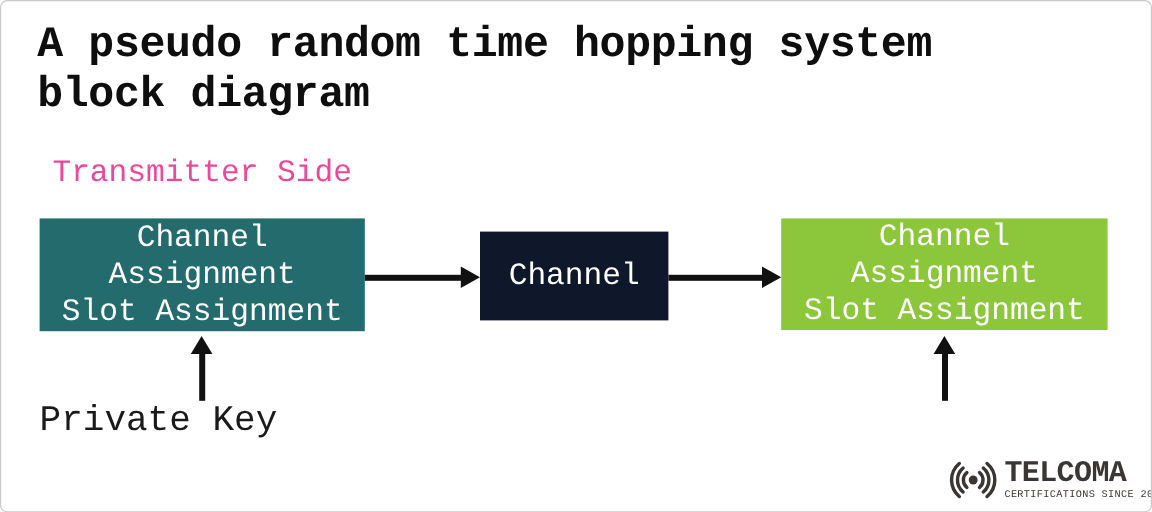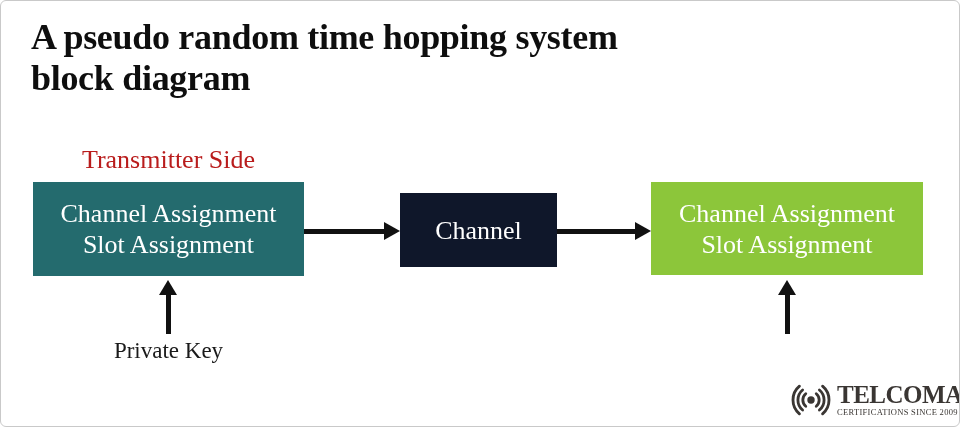--- a/index.html
+++ b/index.html
@@ -4,32 +4,32 @@
 <style>
   html, body { margin: 0; padding: 0; background: #ffffff; }
   .canvas {
     position: relative;
     width: 960px; height: 427px;
     box-sizing: border-box;
     background: #ffffff;
     border: 1px solid #c9c9c9;
     border-radius: 6px;
     overflow: hidden;
-    font-family: Liberation Serif, serif;
+    font-family: Liberation Mono, monospace;
     color: #111;
   }
   .title {
     position: absolute; left: 30px; top: 16px;
     font-size: 36px; line-height: 41px; font-weight: 700;
     letter-spacing: -0.3px; color: #0e0e0e;
   }
   .side-label {
-    position: absolute; top: 144px; height: 30px;
+    position: absolute; top: 128px; height: 30px;
     font-size: 26px; line-height: 30px; font-weight: 500;
-    color: #b91c1c; text-align: center;
+    color: #ec4899; text-align: center;
   }
   .side-label.tx { left: 32px; width: 271px; }
   .side-label.rx { left: 650px; width: 272px; }
   .block {
     position: absolute;
     display: flex; flex-direction: column;
     align-items: center; justify-content: center;
     color: #ffffff; text-align: center;
     font-size: 26px; line-height: 31px;
   }
@@ -51,22 +51,22 @@
     background: var(--arrow, #111);
   }
   .arrow-head-up {
     position: absolute; width: 0; height: 0;
     border-bottom: 15px solid var(--arrow, #111);
     border-left: 9px solid transparent;
     border-right: 9px solid transparent;
   }
   .key-label {
     position: absolute; top: 335px;
-    font-size: 23px; line-height: 30px; font-weight: 500;
-    color: #1a1a1a; text-align: center;
+    font-size: 30px; line-height: 30px; font-weight: 500;
+    color: #1a1a1a; 
   }
   .key-label.tx { left: 32px; width: 271px; }
   .key-label.rx { left: 650px; width: 272px; }
   .logo {
     position: absolute; left: 786px; top: 379px;
     display: flex; align-items: center;
   }
   .logo-text { display: flex; flex-direction: column; margin-left: 2px; }
   .logo-brand {
     font-size: 25px; line-height: 24px; font-weight: 700;

